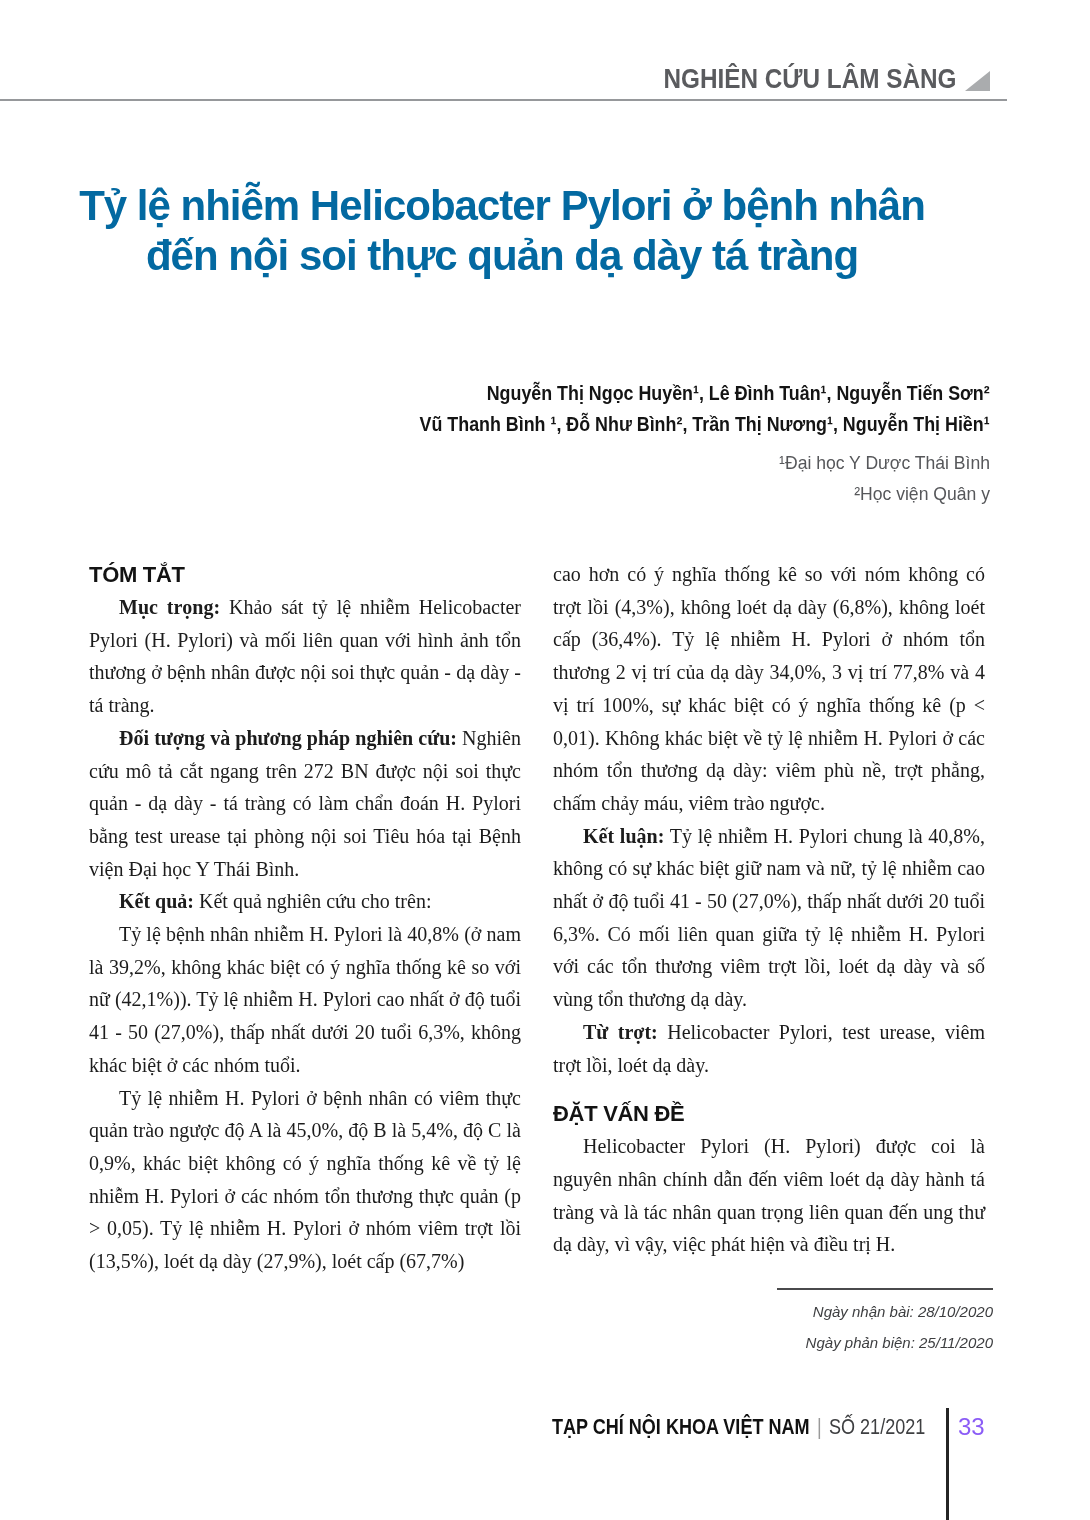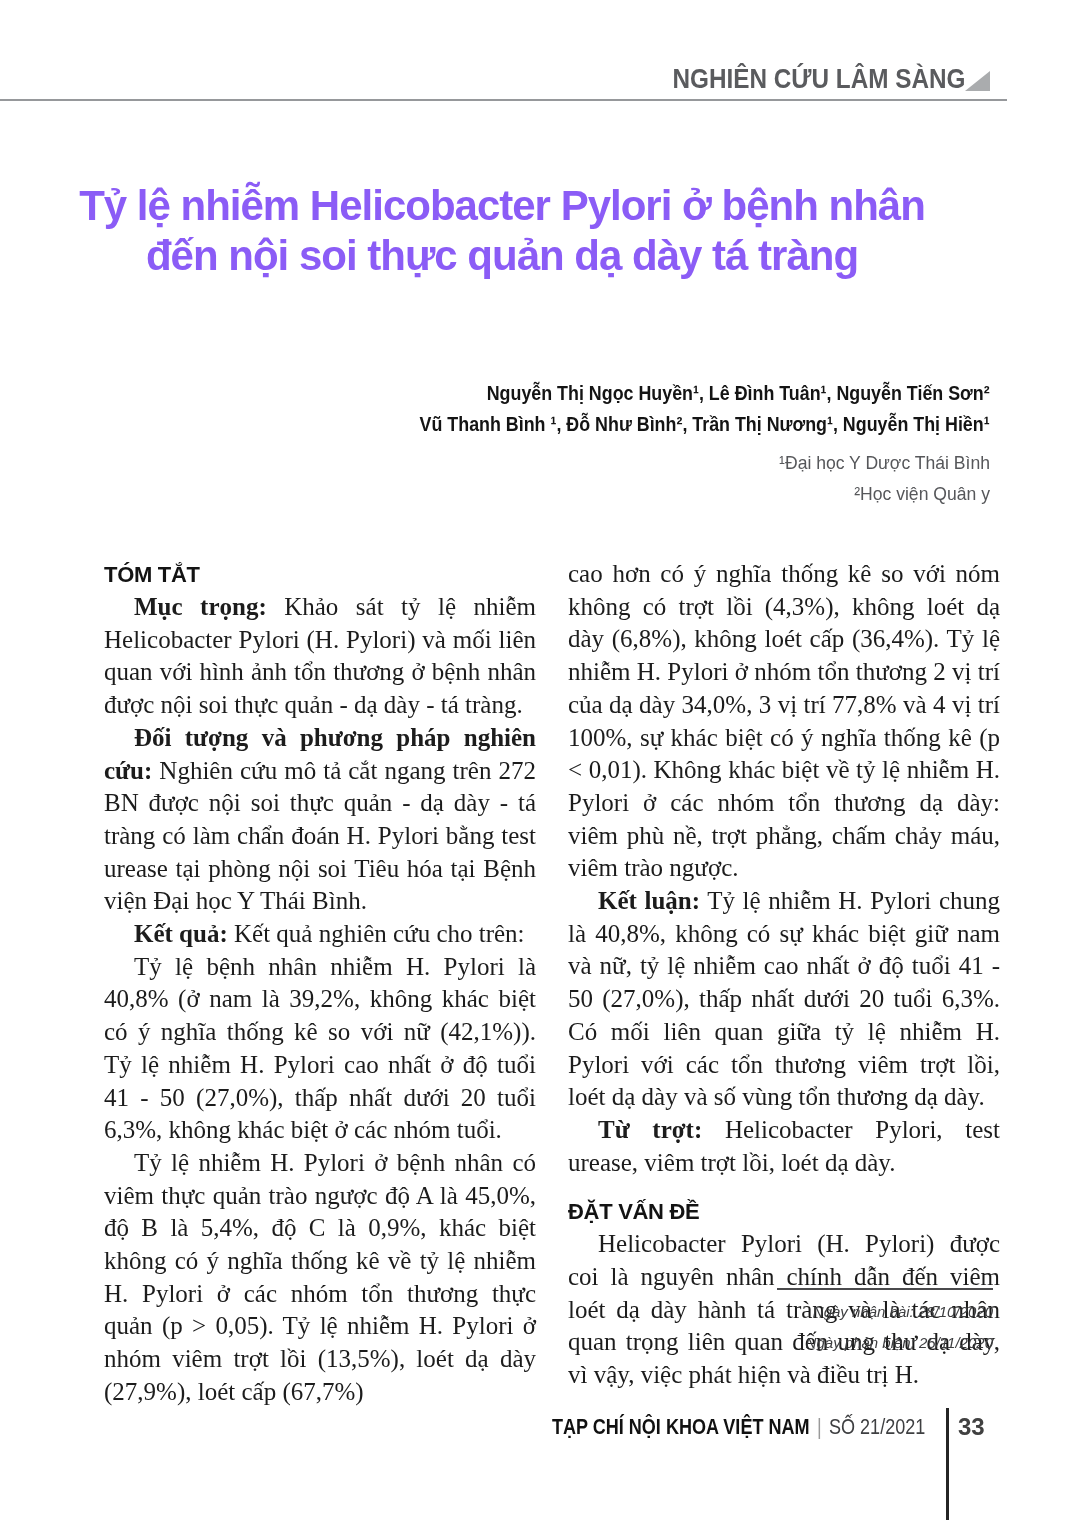--- a/index.html
+++ b/index.html
@@ -8,21 +8,21 @@
     background: #ffffff;
     position: relative;
     overflow: hidden;
     font-family: "Liberation Serif", serif;
     color: #1c1c1c;
   }
 
   
   .running-head {
     position: absolute; top: 64px; right: 100px;
-    display: flex; align-items: flex-end; 
+    display: flex; align-items: flex-end; gap: 9px;
   }
   .rh-text {
     font-family: "Liberation Sans", sans-serif;
     font-weight: 700; font-size: 27px; line-height: 30px;
     color: #5a5b5e; letter-spacing: 0px;
     transform: scaleX(0.9); transform-origin: right center;
     white-space: nowrap;
   }
   .rh-tri {
     width: 0; height: 0; display: inline-block;
@@ -34,21 +34,21 @@
     position: absolute; top: 99px; left: 0;
     width: 1007px; height: 2px; background: #96989b;
   }
 
   
   .paper-title {
     position: absolute; top: 181px; left: 0; width: 1004px;
     text-align: center;
     font-family: "Liberation Sans", sans-serif;
     font-weight: 700; font-size: 42px; line-height: 50px;
-    letter-spacing: -1px; color: #8b5cf6;
+    letter-spacing: -1px; color: #0369a1;
   }
 
   
   .authors {
     position: absolute; top: 377px; right: 100px;
     text-align: right;
     font-family: "Liberation Sans", sans-serif;
     font-weight: 700; font-size: 21px; line-height: 31px;
     color: #141414;
     transform: scaleX(0.85); transform-origin: right center;
@@ -59,32 +59,32 @@
     text-align: right;
     font-family: "Liberation Sans", sans-serif;
     font-weight: 400; font-size: 18.5px; line-height: 31px;
     color: #56575a;
     transform: scaleX(0.95); transform-origin: right center;
     white-space: nowrap;
   }
 
   
   .columns {
-    position: absolute; top: 558px; left: 104px;
+    position: absolute; top: 558px; left: 89px;
     width: 896px; display: flex; gap: 32px;
   }
   .col { flex: 1 1 0; min-width: 0; }
   .sec-heading {
     font-family: "Liberation Sans", sans-serif;
     font-weight: 700; font-size: 22px; line-height: 33px;
     letter-spacing: -0.3px; color: #131313; margin: 0;
   }
   .sec-heading.intro { margin-top: 16px; }
   .para {
-    margin: 0; font-size: 25px; line-height: 32.7px;
+    margin: 0; font-size: 20px; line-height: 32.7px;
     text-align: justify; color: #1c1c1c;
   }
   .para .lead { font-weight: 700; }
   .indent { text-indent: 30px; }
 
   
   .dates {
     position: absolute; top: 1288px; right: 97px;
     text-align: right;
     font-family: "Liberation Sans", sans-serif;
@@ -113,21 +113,21 @@
     font-weight: 400; font-size: 22px; color: #3e3f41;
   }
   .footer-vline {
     position: absolute; top: 1408px; left: 946px;
     width: 3px; height: 112px; background: #242424;
   }
   .page-num {
     position: absolute; top: 1413px; left: 958px;
     width: 46px; text-align: left;
     font-family: "Liberation Sans", sans-serif;
-    font-weight: 700; font-size: 24px; color: #404040;
+    font-weight: 400; font-size: 24px; color: #8b5cf6;
   }
 </style>
 </head>
 <body>
 
 <div class="running-head">
   <span class="rh-text">NGHIÊN CỨU LÂM SÀNG</span>
   <span class="rh-tri"></span>
 </div>
 <div class="head-rule"></div>

